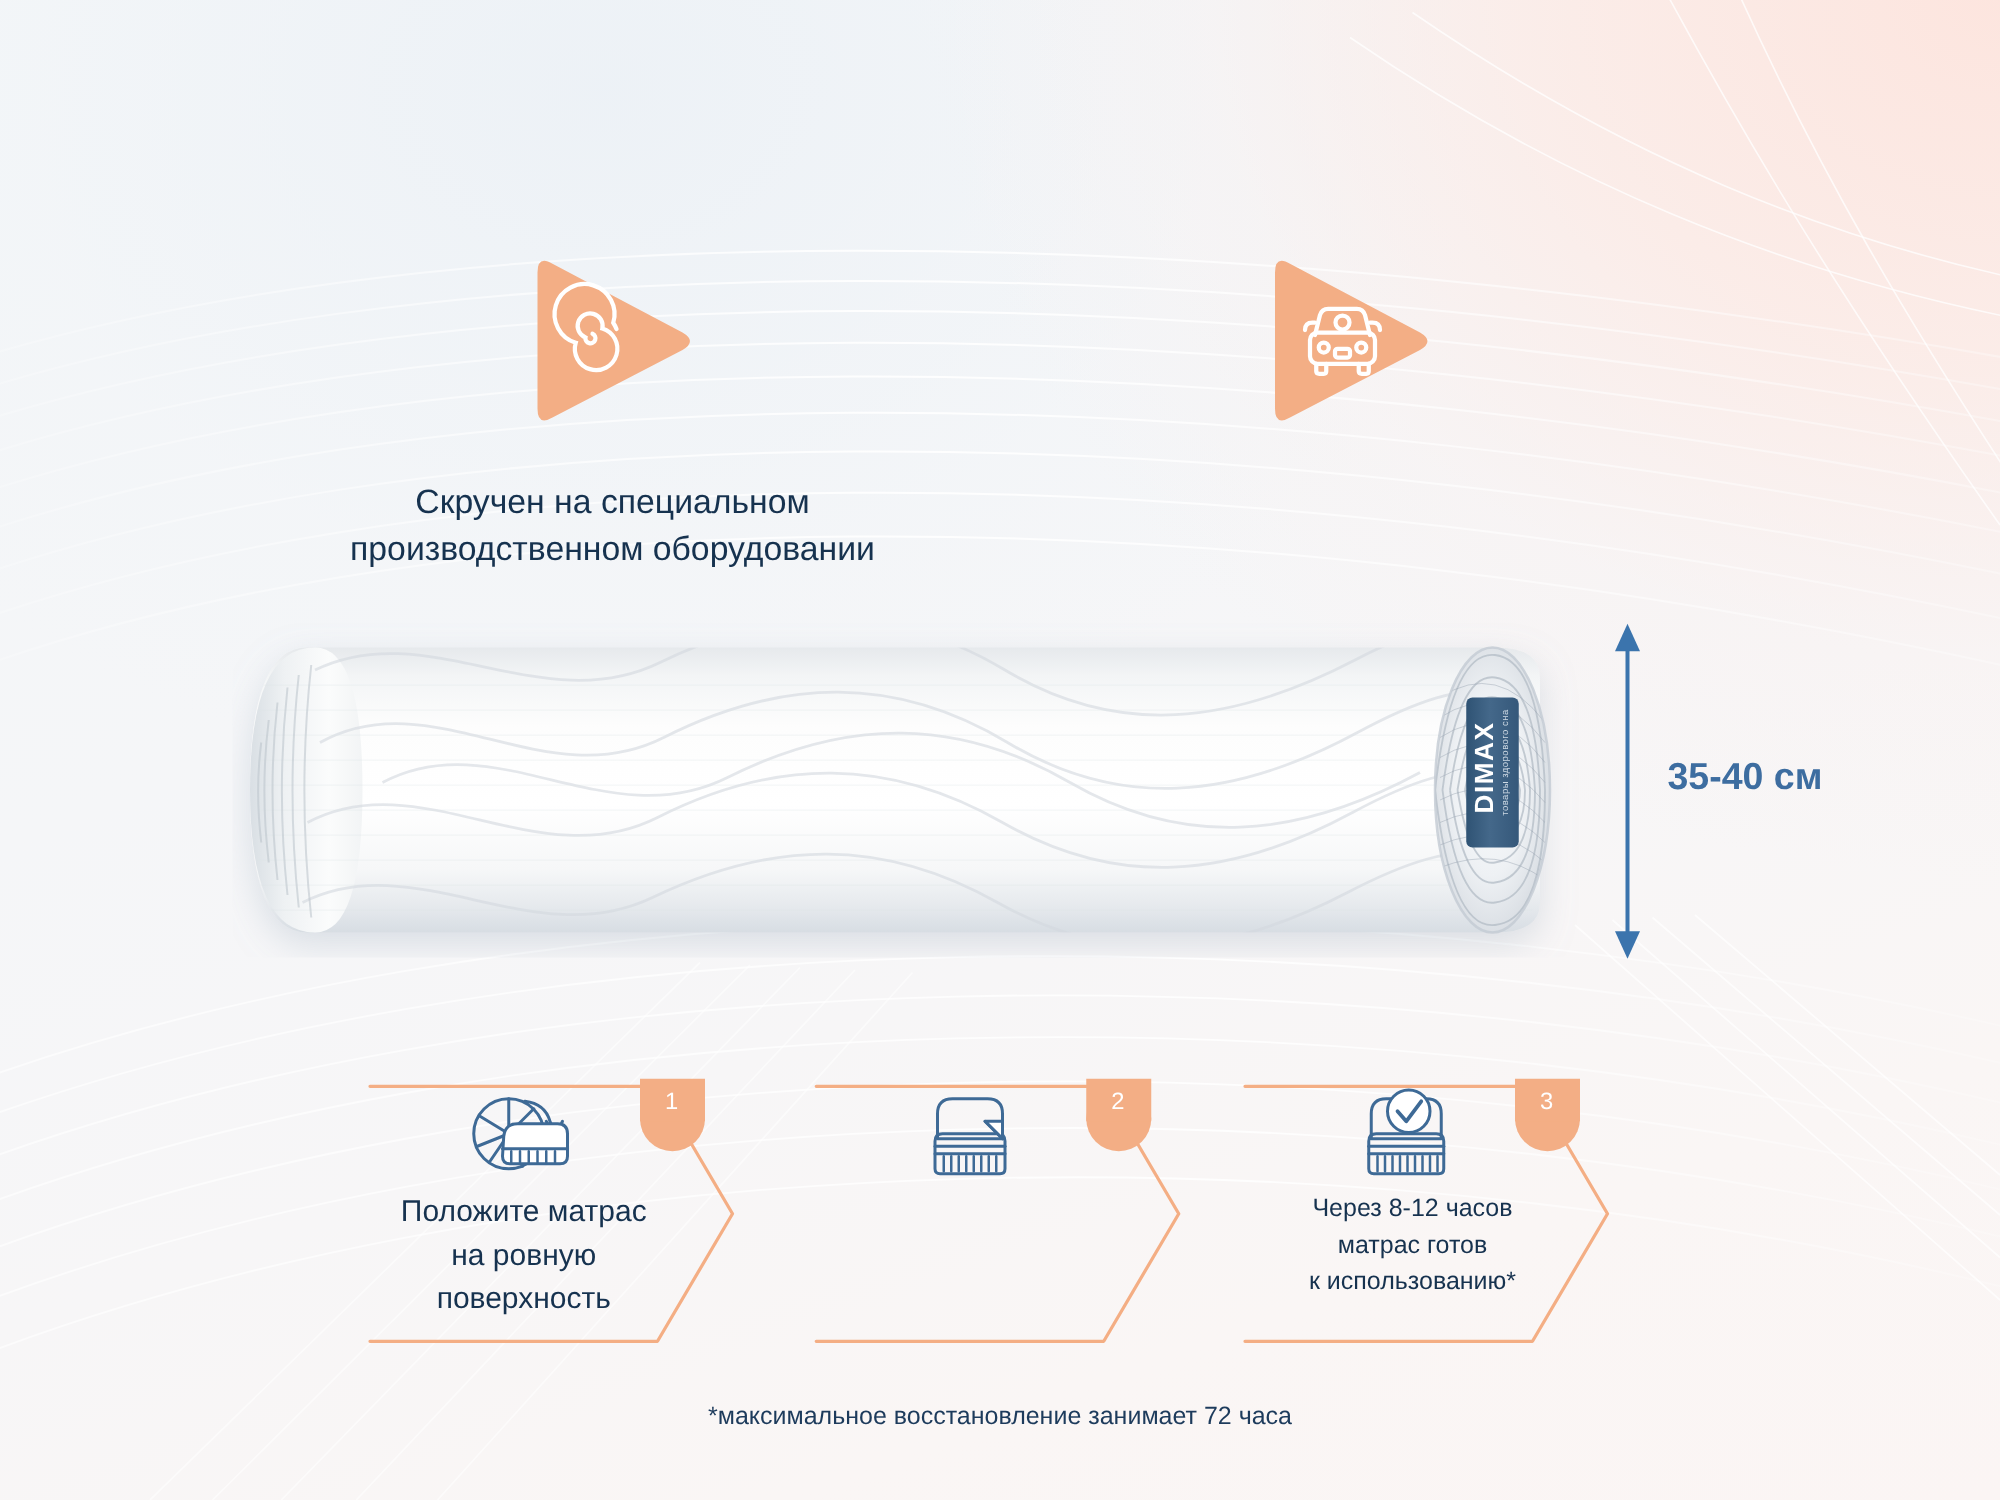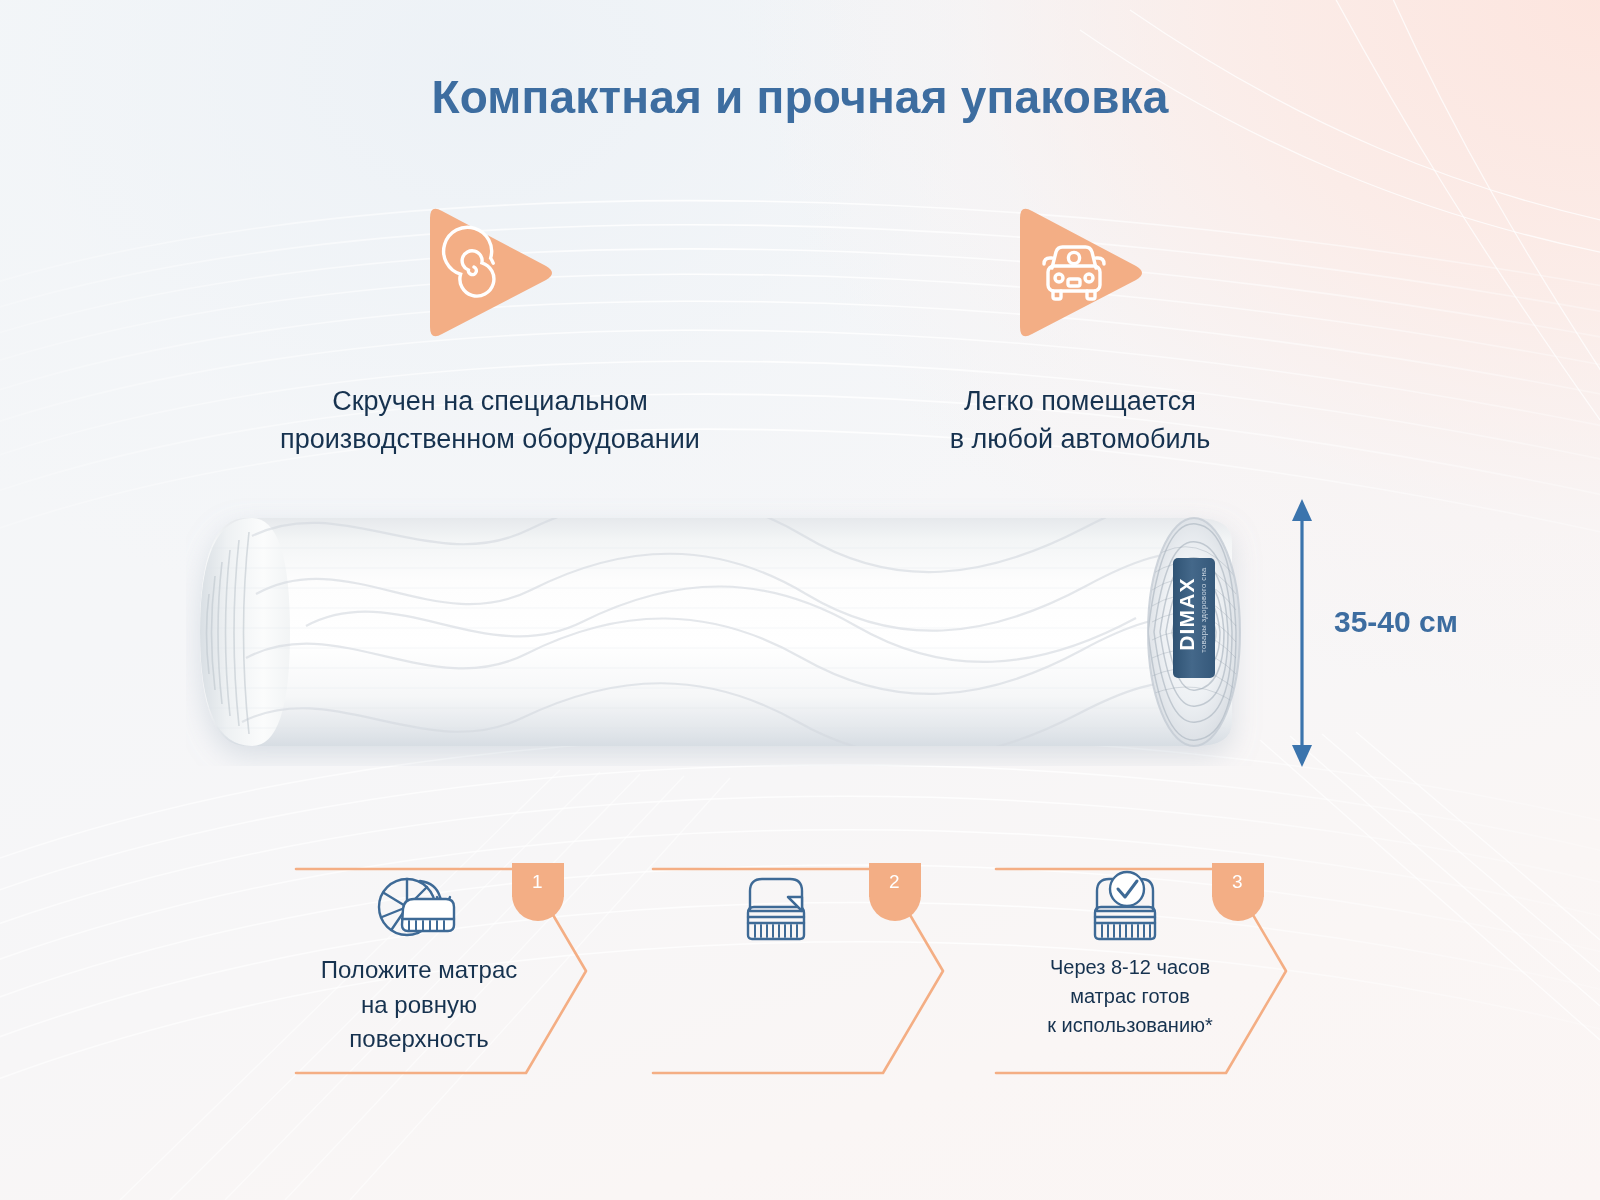--- a/index.html
+++ b/index.html
@@ -219,21 +219,20 @@
       <path d="M1356 732 L 1600 940"></path>
     </g>
     <g fill="none" stroke="#ffffff" stroke-opacity="0.75" stroke-width="1.3">
       <path d="M1080 30 C 1240 140, 1420 220, 1640 260"></path>
       <path d="M1130 10 C 1290 120, 1460 196, 1660 232"></path>
       <path d="M1320 -30 C 1400 120, 1480 250, 1600 420"></path>
       <path d="M1380 -30 C 1450 130, 1528 262, 1640 430"></path>
     </g>
   </svg>
 
-  <div class="title">Компактная и прочная упаковка</div>
 
   <div class="feature" id="feature-roll">
     <div class="feature-icon-wrap">
       <svg width="160" height="150" viewBox="0 0 160 150">
         <path d="M20 22 Q20 8 32 15 L136 70 Q148 77 136 84 L32 138 Q20 145 20 131 Z" fill="#f3ae85"></path>
         <g transform="translate(62,75)" fill="none" stroke="#ffffff" stroke-width="3.4" stroke-linecap="round">
           <path d="M0 0
                    m 2,-4
                    a 4,4 0 1,1 -5.6,3.0
                    a 10,10 0 1,1 13.5,-7.2
@@ -258,22 +257,20 @@
           <rect x="48" y="70" width="52" height="25" rx="6"></rect>
           <circle cx="59" cy="82" r="4"></circle>
           <circle cx="89" cy="82" r="4"></circle>
           <rect x="68" y="83" width="12" height="7" rx="2"></rect>
           <circle cx="74" cy="62" r="5.6"></circle>
           <path d="M53 95 L53 101 Q53 103 55.5 103 L59 103 Q61 103 61 101 L61 95"></path>
           <path d="M87 95 L87 101 Q87 103 89.5 103 L93 103 Q95 103 95 101 L95 95"></path>
         </g>
       </svg>
     </div>
-    <div class="feature-label">Легко помещается
-в любой автомобиль</div>
   </div>
 
   <svg id="roll" viewBox="0 0 1090 268">
     <defs>
       <linearGradient id="rollBody" x1="0" y1="0" x2="0" y2="1">
         <stop offset="0%" stop-color="#e6e9ec"></stop>
         <stop offset="10%" stop-color="#f3f5f6"></stop>
         <stop offset="28%" stop-color="#fdfdfd"></stop>
         <stop offset="55%" stop-color="#ffffff"></stop>
         <stop offset="78%" stop-color="#f6f7f8"></stop>
@@ -441,14 +438,15 @@
             <path d="M35 22 L42 30 L54 14" stroke-width="3"></path>
           </g>
         </svg>
       </div>
       <div class="step-text">Через 8-12 часов
 матрас готов
 к использованию*</div>
     </div>
   </div>
 
+  <div class="footnote">*максимальное восстановление занимает 72 часа</div>
 
 </div>
 
 </body></html>

